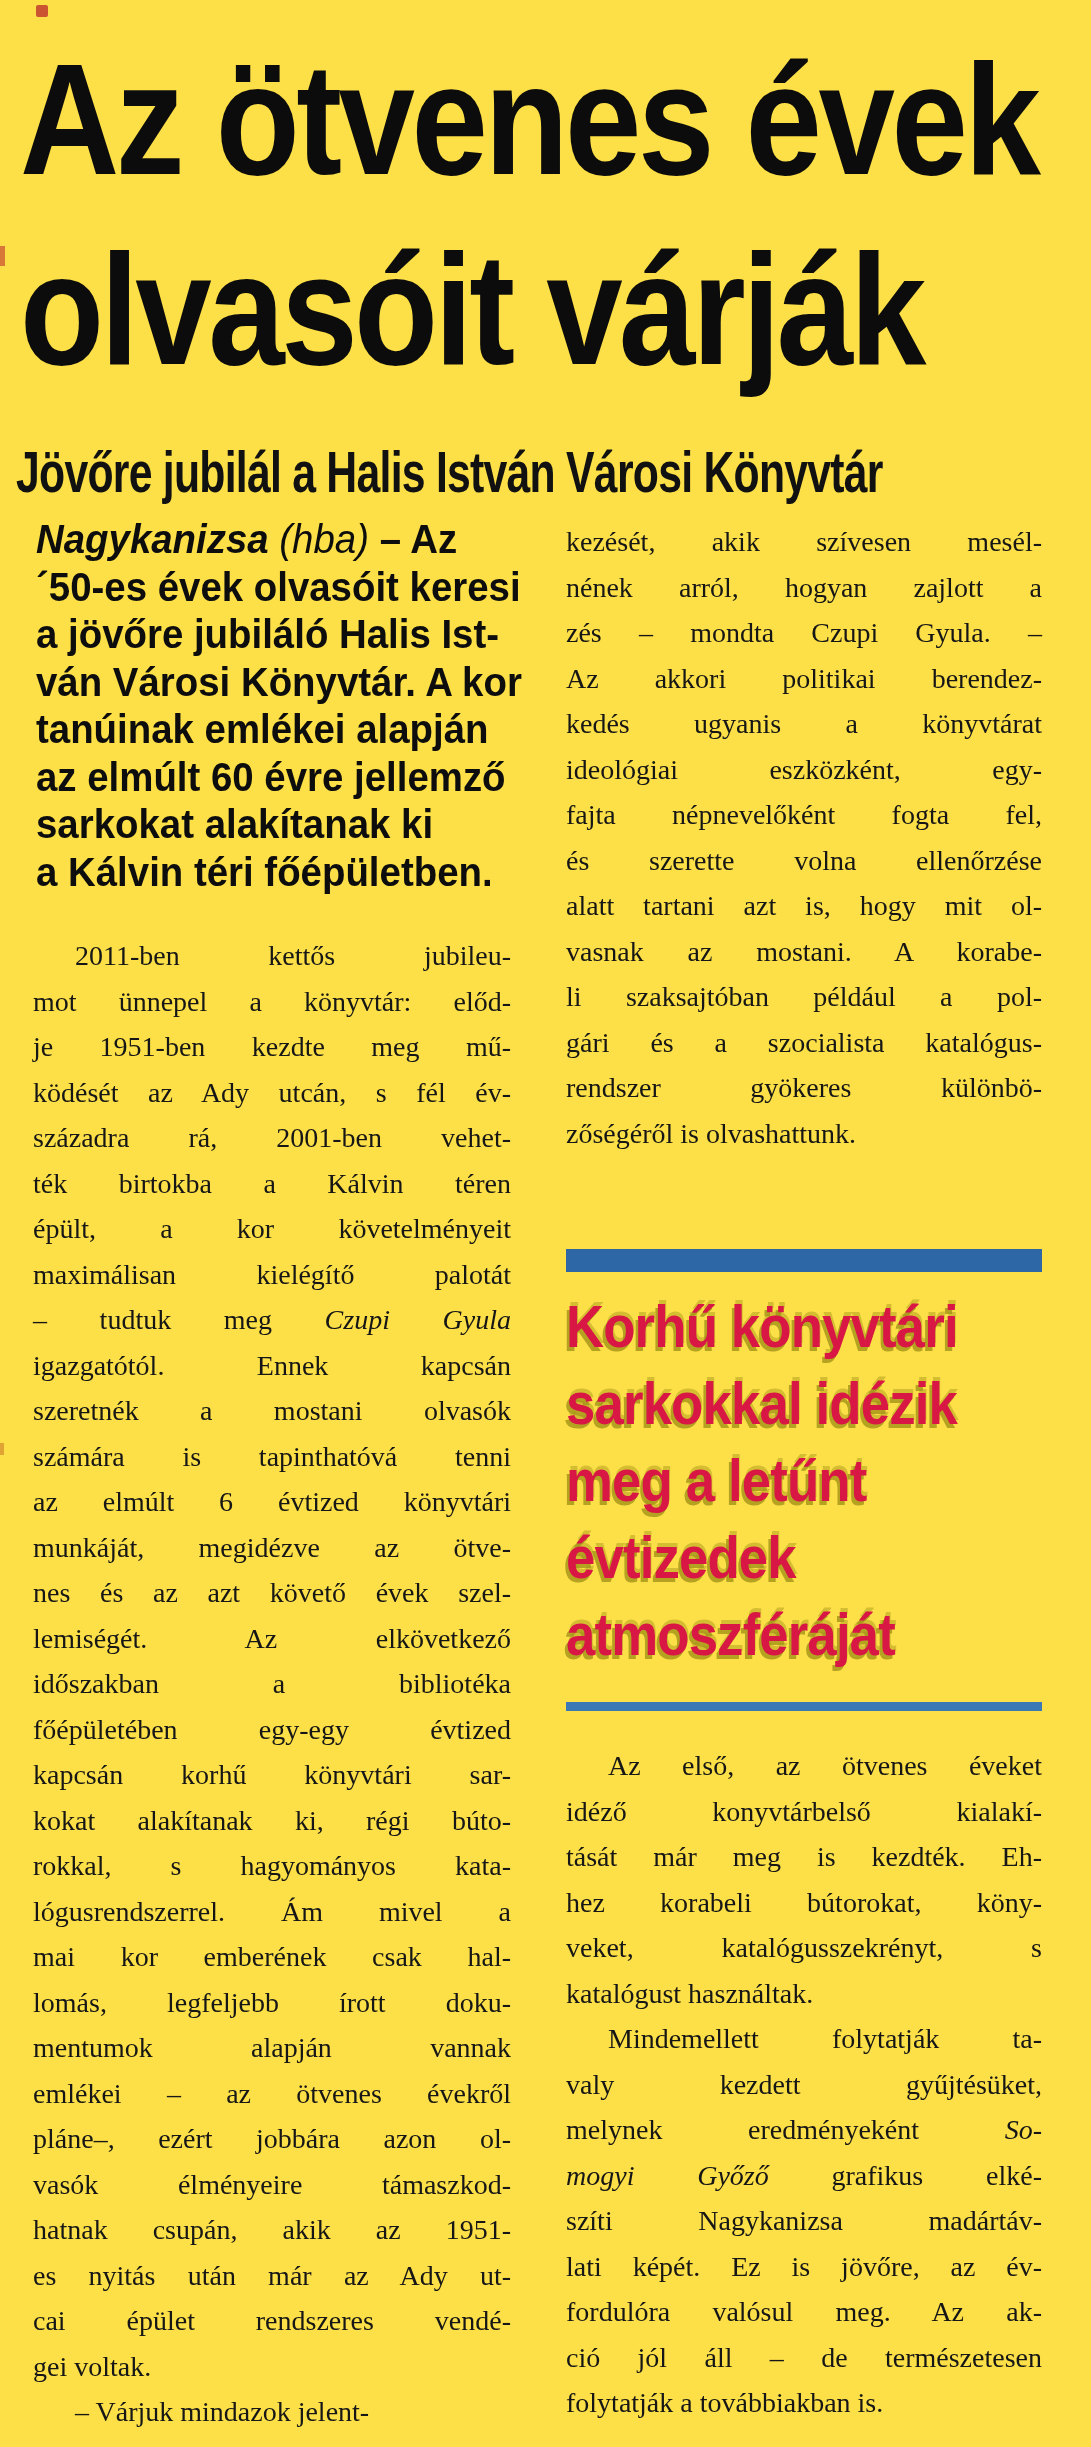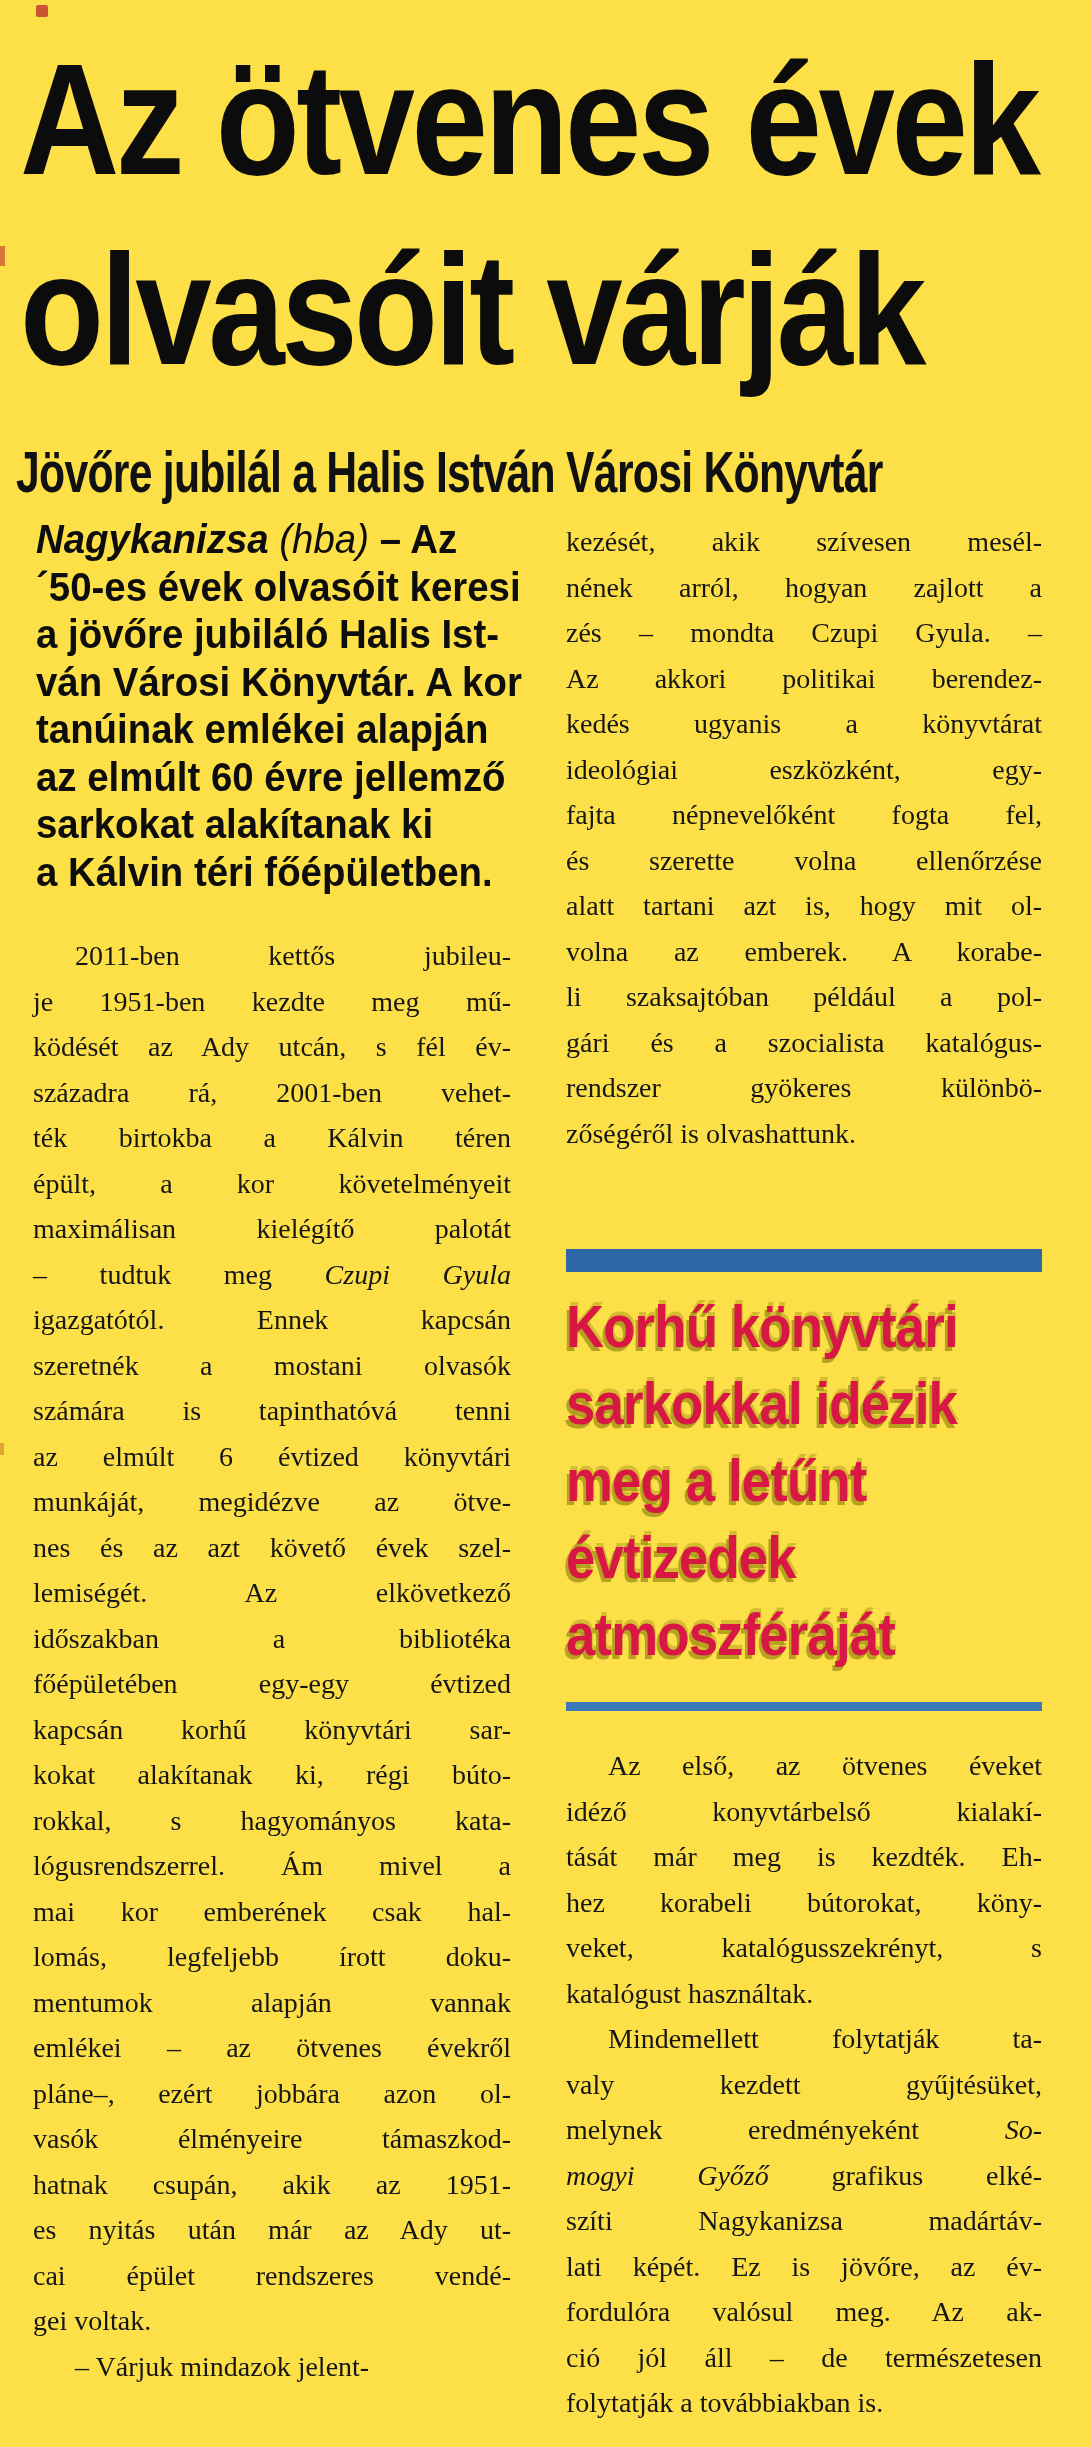--- a/index.html
+++ b/index.html
@@ -112,20 +112,21 @@
       <div class="tline">ván Városi Könyvtár. A kor</div>
       <div class="tline">tanúinak emlékei alapján</div>
       <div class="tline">az elmúlt 60 évre jellemző</div>
       <div class="tline">sarkokat alakítanak ki</div>
       <div class="tline tlast">a Kálvin téri főépületben.</div>
     </div>
 
   <div class="col col-left">
     <div class="para">
         <div class="tline tindent">2011-ben kettős jubileu-</div>
+        <div class="tline">mot ünnepel a könyvtár: előd-</div>
         <div class="tline">je 1951-ben kezdte meg mű-</div>
         <div class="tline">ködését az Ady utcán, s fél év-</div>
         <div class="tline">századra rá, 2001-ben vehet-</div>
         <div class="tline">ték birtokba a Kálvin téren</div>
         <div class="tline">épült, a kor követelményeit</div>
         <div class="tline">maximálisan kielégítő palotát</div>
         <div class="tline">– tudtuk meg <i>Czupi Gyula</i></div>
         <div class="tline">igazgatótól. Ennek kapcsán</div>
         <div class="tline">szeretnék a mostani olvasók</div>
         <div class="tline">számára is tapinthatóvá tenni</div>
@@ -159,21 +160,21 @@
     <div class="para">
         <div class="tline">kezését, akik szívesen mesél-</div>
         <div class="tline">nének arról, hogyan zajlott a</div>
         <div class="tline">zés – mondta Czupi Gyula. –</div>
         <div class="tline">Az akkori politikai berendez-</div>
         <div class="tline">kedés ugyanis a könyvtárat</div>
         <div class="tline">ideológiai eszközként, egy-</div>
         <div class="tline">fajta népnevelőként fogta fel,</div>
         <div class="tline">és szerette volna ellenőrzése</div>
         <div class="tline">alatt tartani azt is, hogy mit ol-</div>
-        <div class="tline">volna az emberek. A korabe-</div>
+        <div class="tline">vasnak az mostani. A korabe-</div>
         <div class="tline">li szaksajtóban például a pol-</div>
         <div class="tline">gári és a szocialista katalógus-</div>
         <div class="tline">rendszer gyökeres különbö-</div>
         <div class="tline tlast">zőségéről is olvashattunk.</div>
       </div>
   </div>
 
   <div class="rule rule-thick"></div>
 
   <div class="pullquote">

